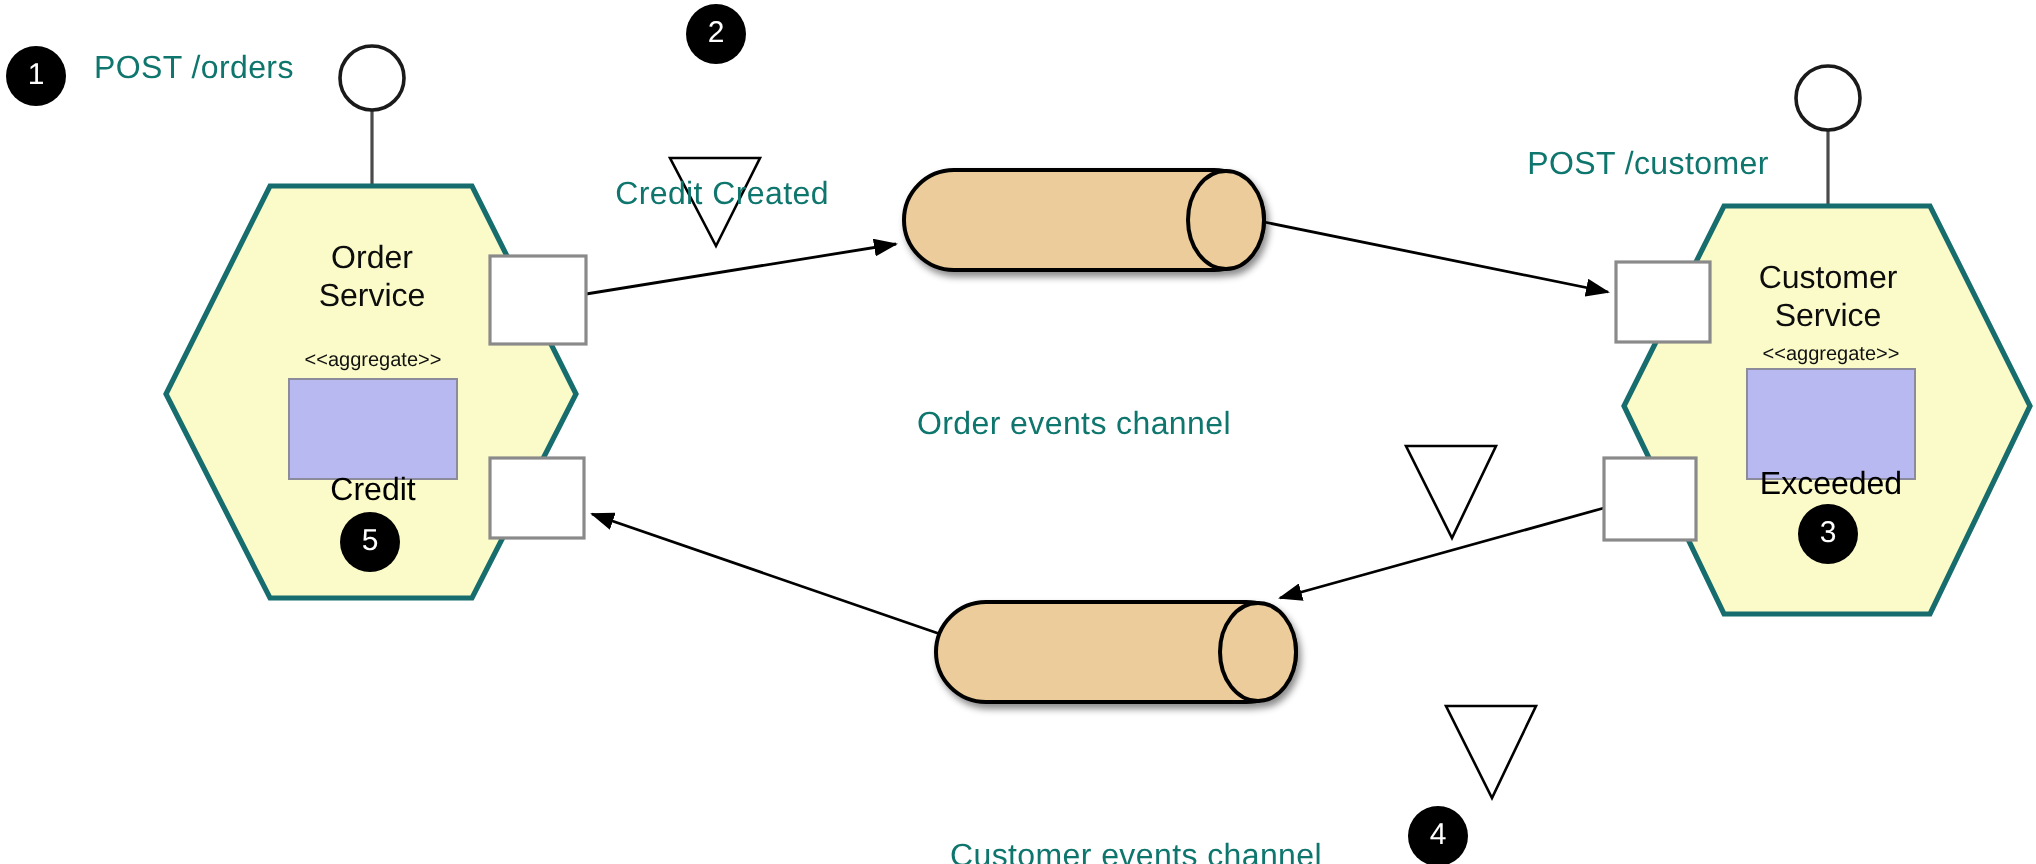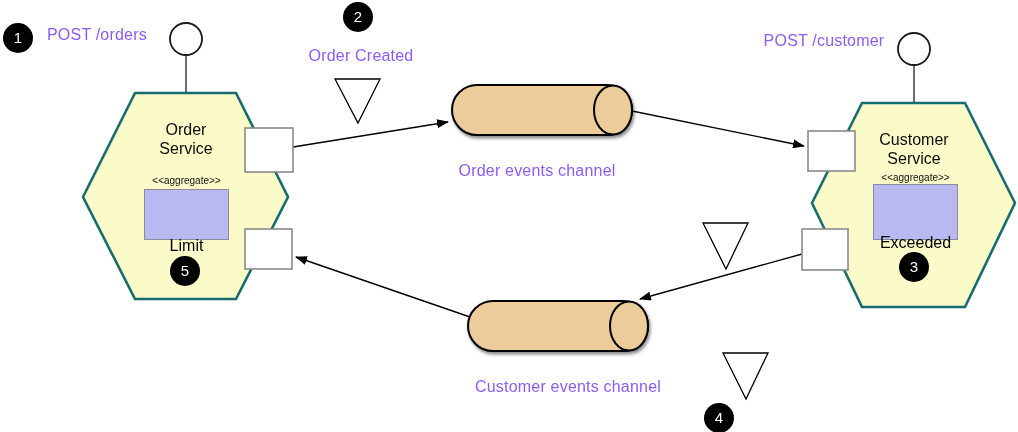--- a/index.html
+++ b/index.html
@@ -21,25 +21,25 @@
   .lolli { fill: #ffffff; stroke: #1a1a1a; stroke-width: 1.8; }
   .cyl   { stroke: #000000; stroke-width: 2; }
   .port  { fill: #ffffff; stroke: #8a8a8a; stroke-width: 1.6; }
   .flow  { stroke: #000000; stroke-width: 1.4; fill: none; }
   .tri   { fill: #ffffff; stroke: #000000; stroke-width: 1.3; }
 
   
   .lbl {
     position: absolute;
     font-size: 16px;
-    color: #8b5cf6;
+    color: #0f766e;
     white-space: nowrap;
     letter-spacing: 0.2px;
   }
-  .ctr { transform: translateX(-50%); }
+  .ctr { transform: translateX(-50%); margin-top: 42px; }
 
   .svc-name {
     position: absolute;
     transform: translateX(-50%);
     font-size: 16px;
     line-height: 19px;
     color: #0d0d0d;
     text-align: center;
     width: 90px;
   }
@@ -120,30 +120,30 @@
     <polygon class="tri" points="723,353 768,353 746,399"></polygon>
   </svg>
 
   <div class="badge" style="left:3px; top:23px">1</div>
   <div class="badge" style="left:343px; top:2px">2</div>
   <div class="badge" style="left:899px; top:252px">3</div>
   <div class="badge" style="left:704px; top:403px">4</div>
   <div class="badge" style="left:170px; top:256px">5</div>
 
   <div class="lbl" style="left:47px; top:26px">POST /orders</div>
-  <div class="lbl ctr" style="left:361px; top:47px">Order Created</div>
+  <div class="lbl ctr" style="left:361px; top:47px">Credit Created</div>
   <div class="lbl ctr" style="left:824px; top:32px">POST /customer</div>
   <div class="lbl ctr" style="left:537px; top:162px">Order events channel</div>
   <div class="lbl ctr" style="left:568px; top:378px">Customer events channel</div>
 
   <div class="svc-name" style="left:186px; top:120px">Order Service</div>
   <div class="svc-name" style="left:914px; top:130px">Customer Service</div>
 
   <div class="agg" style="left:144px; top:189px; width:85px; height:51px">
     <div class="st">&lt;&lt;aggregate&gt;&gt;</div>
-    <div class="nm">Limit</div>
+    <div class="nm">Credit</div>
   </div>
   <div class="agg" style="left:873px; top:184px; width:85px; height:56px">
     <div class="st">&lt;&lt;aggregate&gt;&gt;</div>
     <div class="nm">Exceeded</div>
   </div>
 
 </div>
 
 </body></html>

